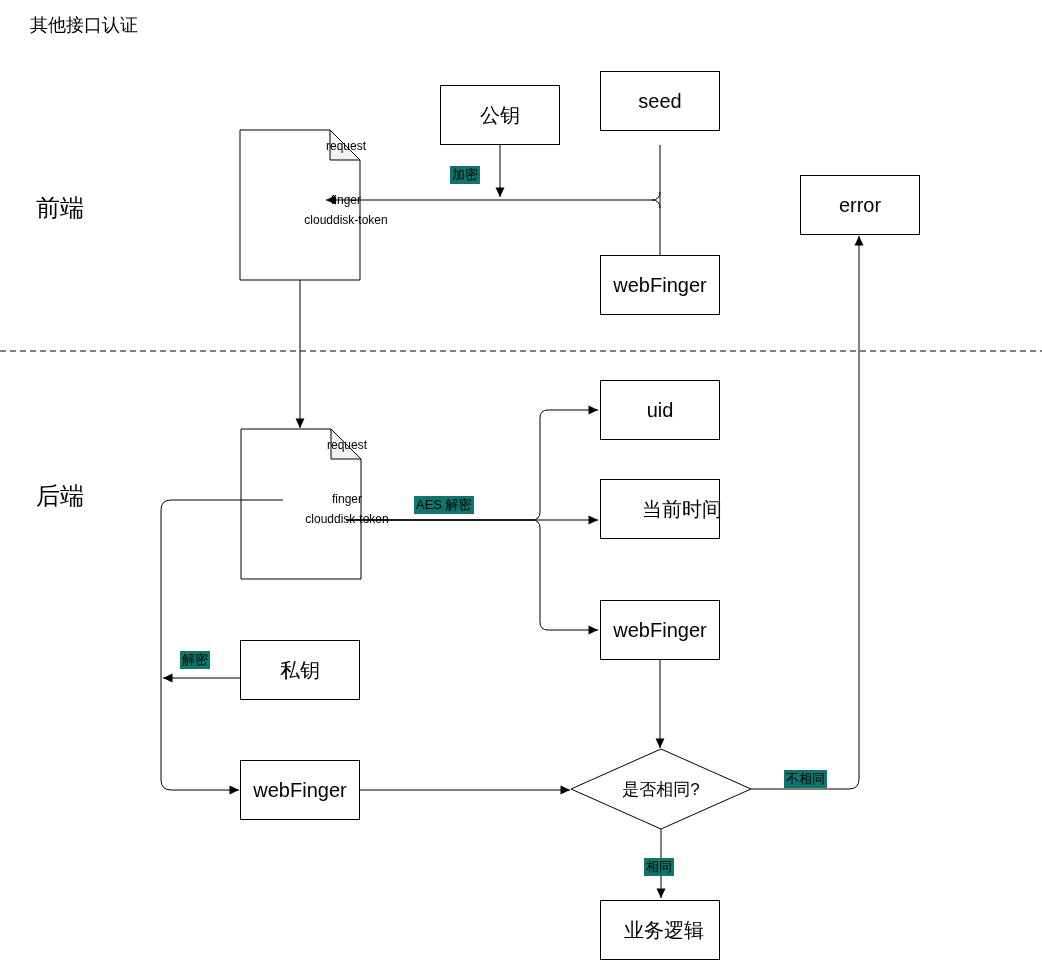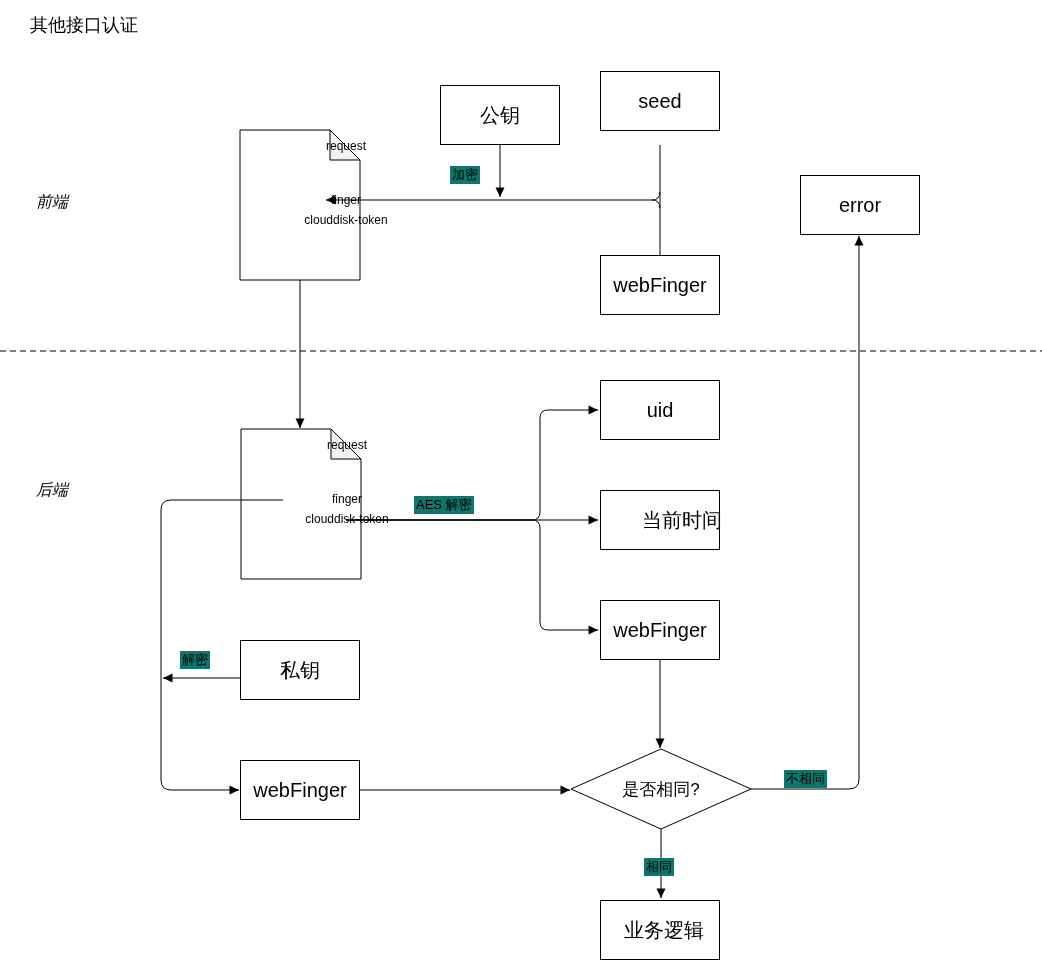--- a/index.html
+++ b/index.html
@@ -20,24 +20,23 @@
   }
   .diagram-title {
     position: absolute;
     left: 30px; top: 13px;
     font-size: 18px;
     z-index: 2;
     white-space: nowrap;
   }
   .lane-label {
     position: absolute;
-    font-size: 16px;
+    font-size: 24px;
     z-index: 2;
     white-space: nowrap;
-    font-style: italic;
   }
   .lane-frontend { left: 36px; top: 192px; }
   .lane-backend  { left: 36px; top: 480px; }
   .node {
     position: absolute;
     box-sizing: border-box;
     width: 120px; height: 60px;
     border: 1px solid #000;
     background: #fff;
     display: flex;
@@ -46,21 +45,21 @@
     font-size: 20px;
     text-align: center;
     z-index: 2;
     white-space: nowrap;
   }
   .n-public-key        { left: 440px; top: 85px; }
   .n-seed              { left: 600px; top: 71px; }
   .n-error             { left: 800px; top: 175px; }
   .n-webfinger-front   { left: 600px; top: 255px; }
   .n-uid               { left: 600px; top: 380px; }
-  .n-current-time      { left: 600px; top: 490px; padding-left: 44px; }
+  .n-current-time      { left: 600px; top: 479px; padding-left: 44px; }
   .n-webfinger-backend { left: 600px; top: 600px; }
   .n-private-key       { left: 240px; top: 640px; }
   .n-webfinger-compare { left: 240px; top: 760px; }
   .n-business-logic    { left: 600px; top: 900px; padding-left: 8px; }
   .doc-labels {
     position: absolute;
     width: 120px; height: 150px;
     z-index: 2;
     font-size: 12px;
   }

